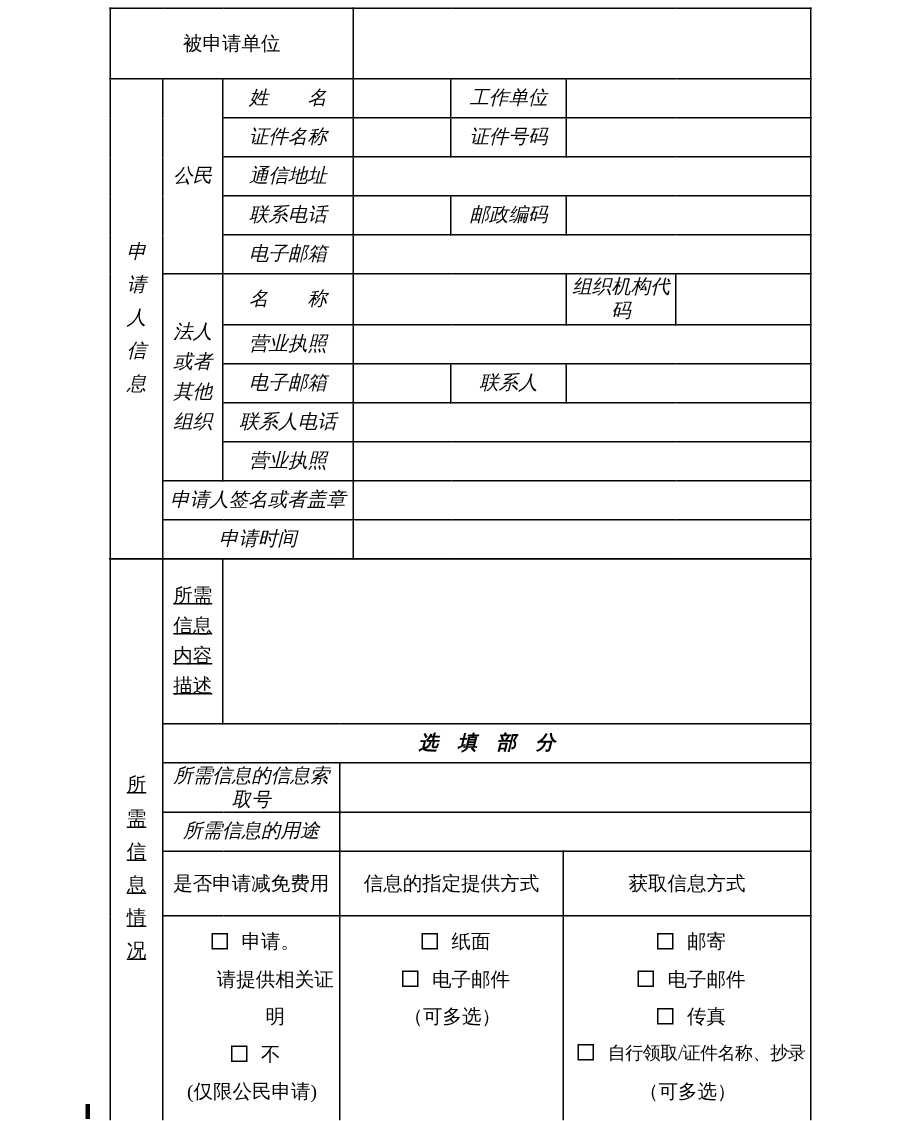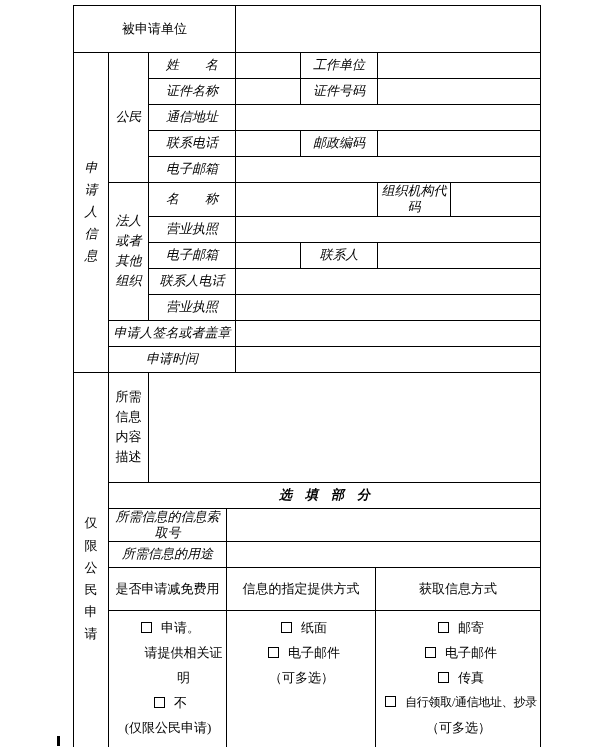--- a/index.html
+++ b/index.html
@@ -35,21 +35,21 @@
     font-size: 13px;
     line-height: 1.25;
     text-align: center;
     vertical-align: middle;
     padding: 0 2px;
     overflow: hidden;
   }
   tr.h29 td { height: 47px; }
   tr.h26 td { height: 26px; font-style: italic; }
   tr.h27 td { height: 43px; }
-  tr.hdesc > td { height: 110px; }
+  tr.hdesc > td { height: 110px; text-decoration: underline; }
   tr.hchk > td { height: 112px; }
   tr.hnote td { height: 28px; }
   .vlab1 { width: 15px; margin: 0 auto; word-break: break-all; line-height: 1.7; }
   .vlab2 { width: 28px; margin: 0 auto; word-break: break-all; line-height: 1.55; text-align: center; }
   .bold { font-weight: bold; }
   td.chk {
     text-align: center;
     vertical-align: top;
     padding: 4px 2px 17px 8px;
   }
@@ -168,21 +168,21 @@
     <colgroup>
       <col style="width:35px">
         <col style="width:40px">
         <col style="width:78px">
       <col style="width:149px">
         <col style="width:165px">
     </colgroup>
     <tbody>
         <tr class="hdesc">
       <td rowspan="7">
-        <div class="vlab1">仅限公民申请</div>
+        <div class="vlab1">所需信息情况</div>
       </td>
       <td>
         <div class="vlab2">所需信息内容描述</div>
       </td>
       <td colspan="3"></td>
     </tr>
     <tr class="h26">
       <td colspan="4" class="bold">选　填　部　分</td>
     </tr>
     <tr class="h26">
@@ -207,21 +207,21 @@
       </td>
       <td class="chk">
         <div class="opt"><span class="box"></span><span>纸面</span></div>
         <div class="opt"><span class="box"></span><span>电子邮件</span></div>
         <div class="opt-note">（可多选）</div>
       </td>
       <td class="chk">
         <div class="opt"><span class="box"></span><span>邮寄</span></div>
         <div class="opt"><span class="box"></span><span>电子邮件</span></div>
         <div class="opt"><span class="box"></span><span>传真</span></div>
-        <div class="opt opt-long"><span class="box"></span><span>自行领取/通信地址、抄录</span></div>
+        <div class="opt opt-long"><span class="box"></span><span>自行领取/证件名称、抄录</span></div>
         <div class="opt-note">（可多选）</div>
       </td>
     </tr>
     <tr class="hnote">
       <td colspan="4">注：若本机关无法按照指定方式提供所需信息，也可接受其它方式</td>
     </tr>
   </tbody>
     </table>
 
   <div class="cursor-mark"></div>

